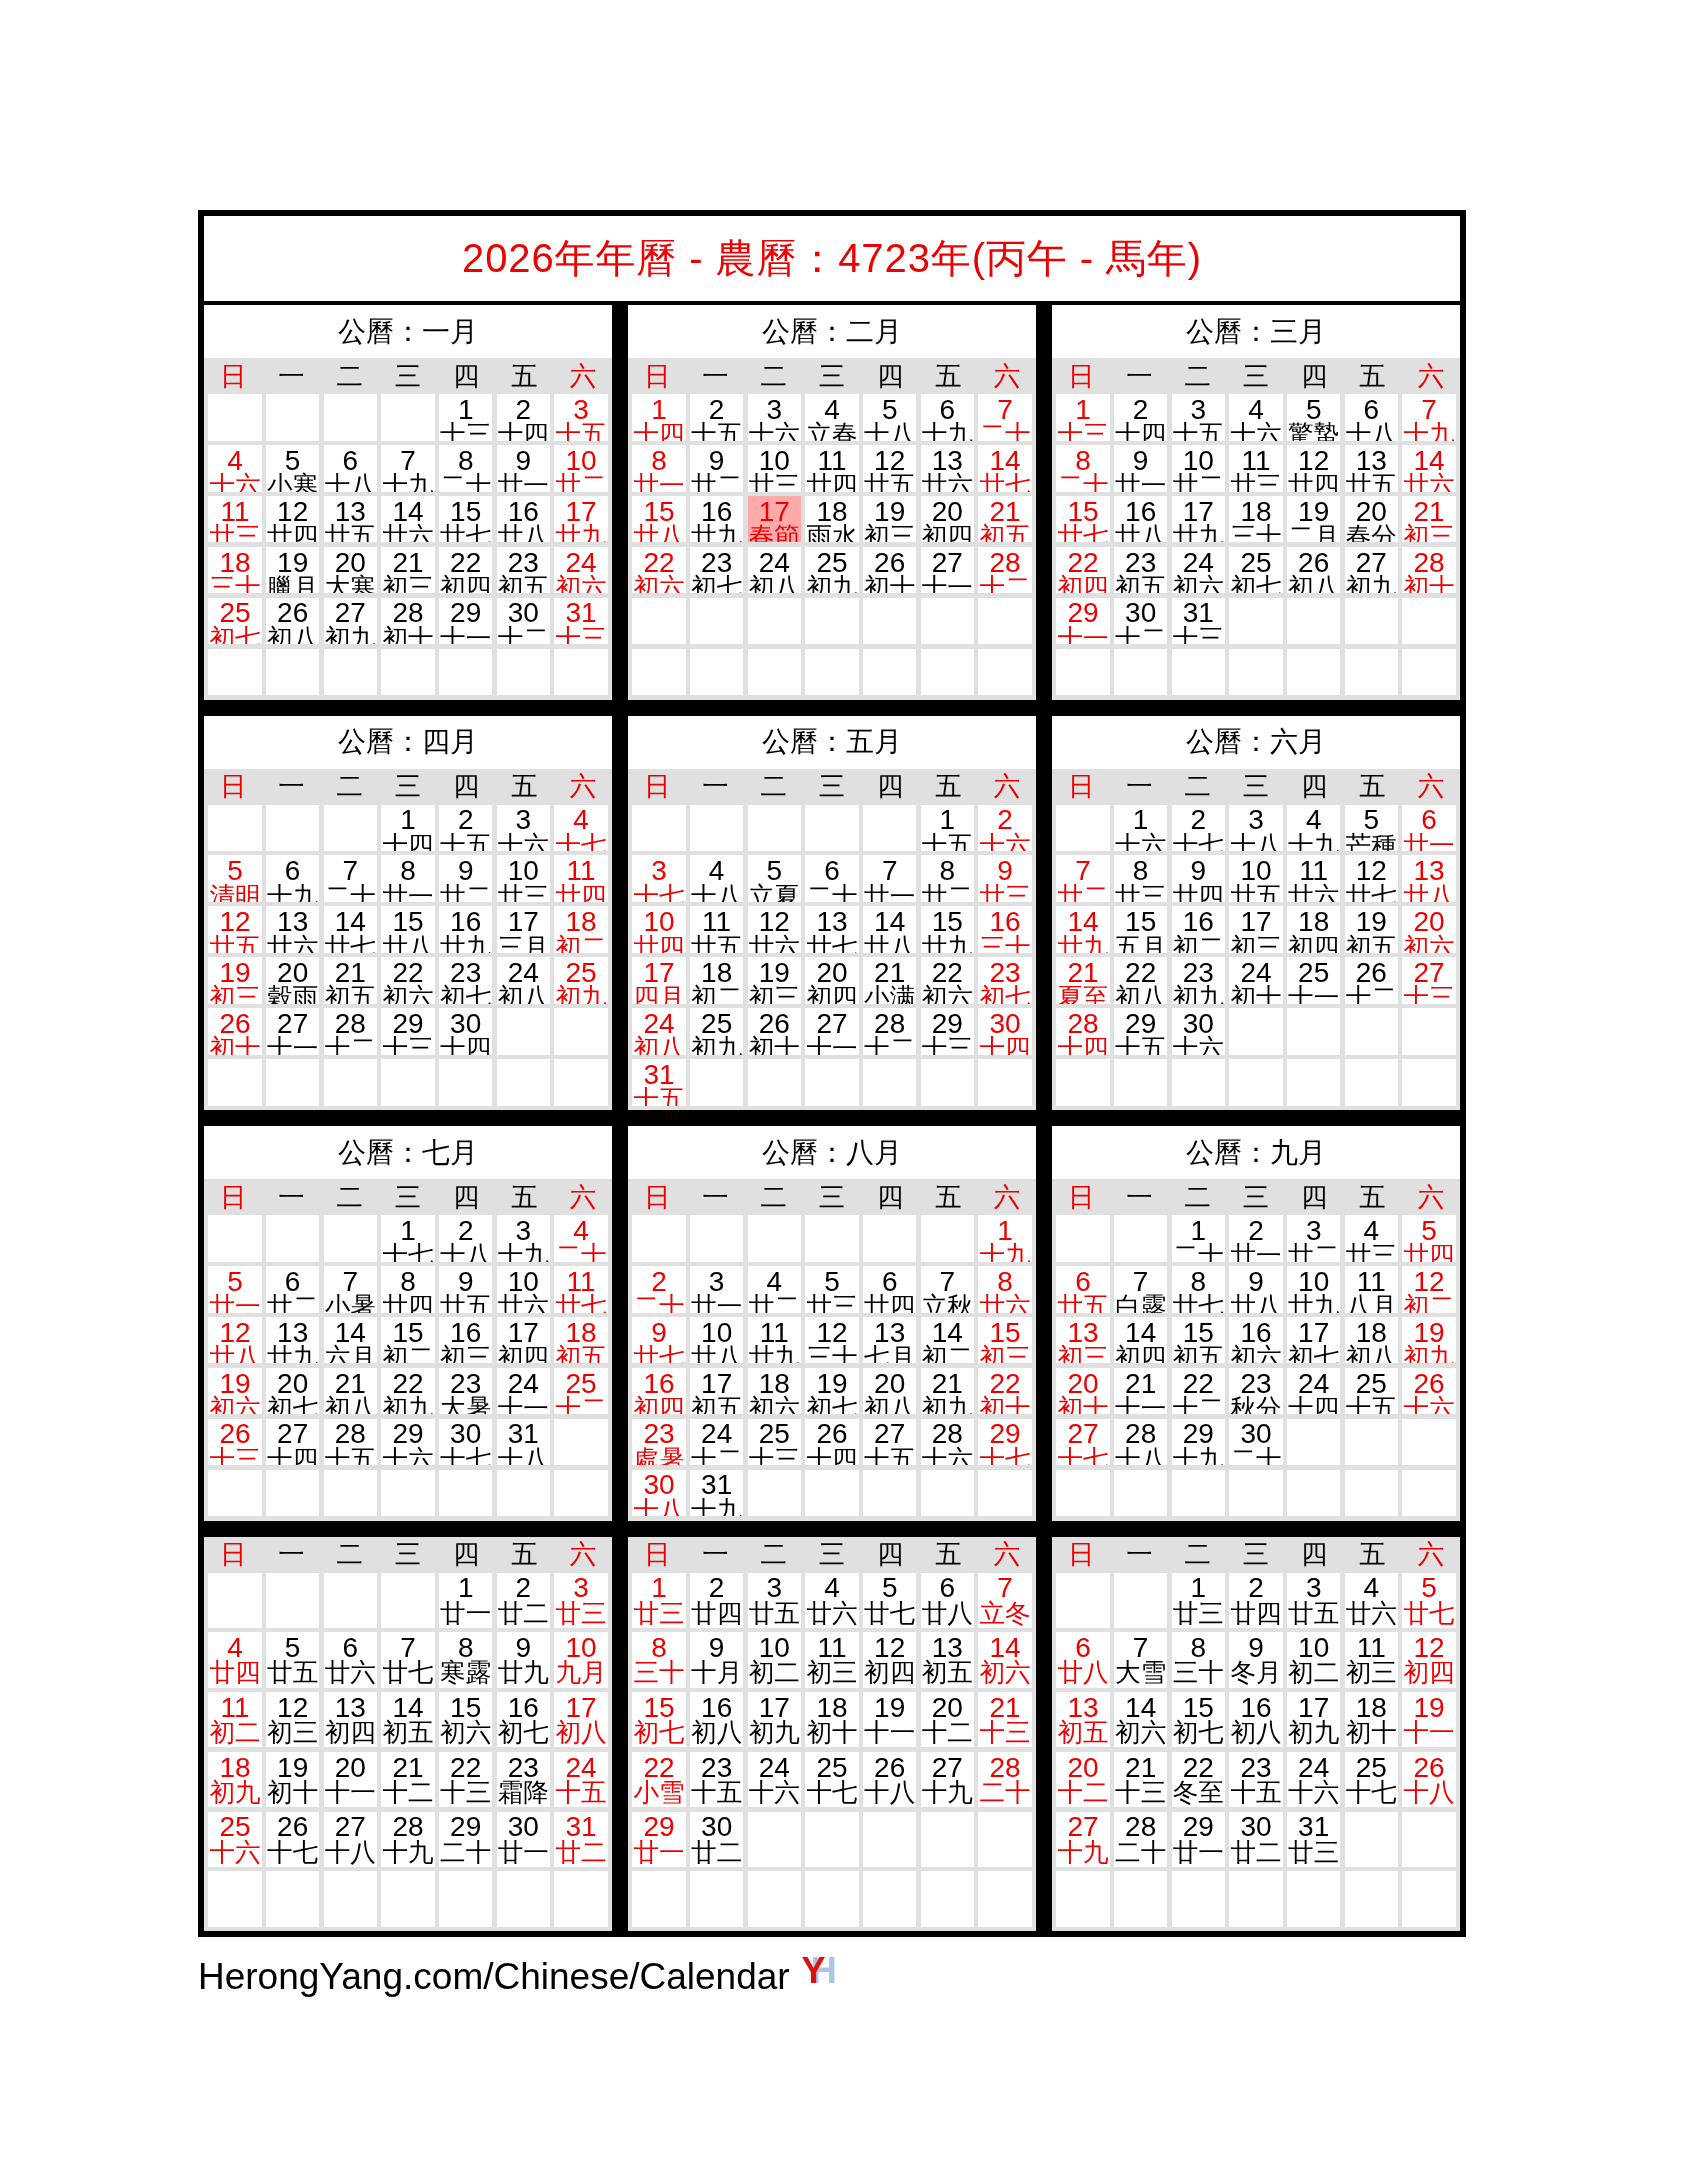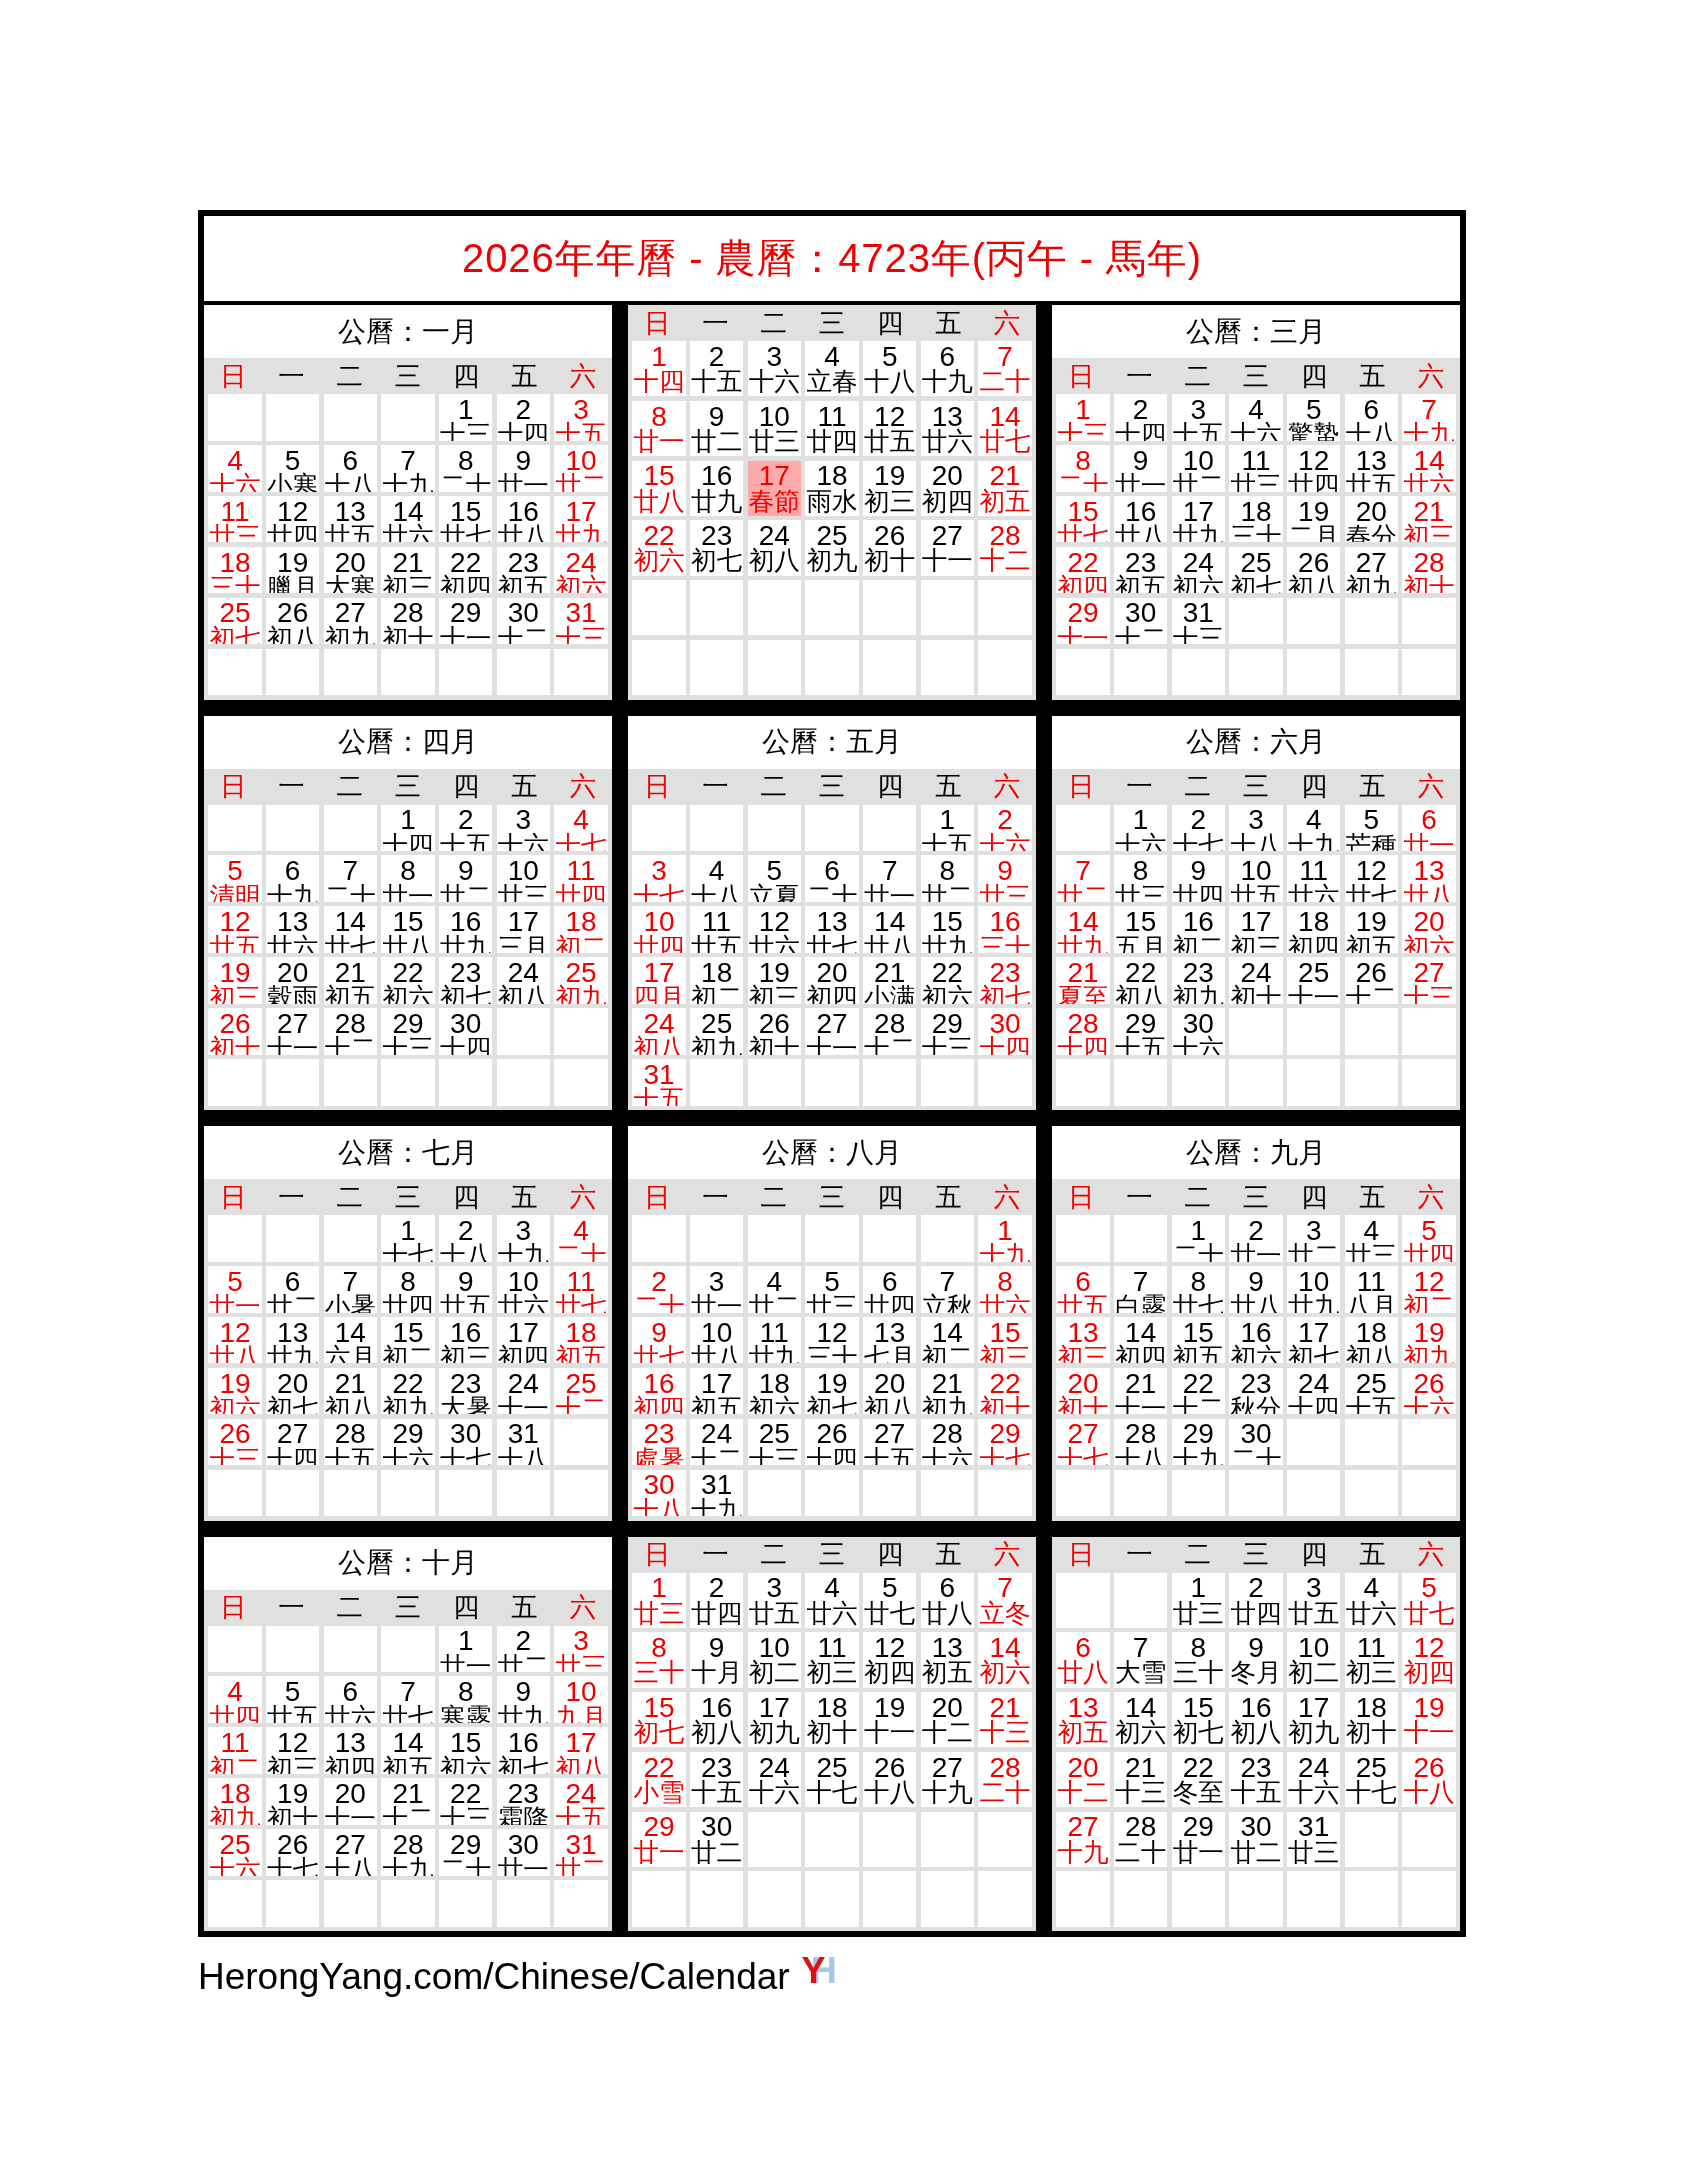--- a/index.html
+++ b/index.html
@@ -188,20 +188,21 @@
             <div class="cell"></div>
             <div class="cell"></div>
             <div class="cell"></div>
             <div class="cell"></div>
             <div class="cell"></div>
             <div class="cell"></div>
           </div>
   </div>
 
   <div class="month">
+    <div class="m-title">公曆：二月</div>
     <div class="m-weekdays">
             <span class="wknd">日</span>
             <span>一</span>
             <span>二</span>
             <span>三</span>
             <span>四</span>
             <span>五</span>
             <span class="wknd">六</span>
           </div>
     <div class="m-body">
@@ -1369,21 +1370,20 @@
             <div class="cell"></div>
             <div class="cell"></div>
             <div class="cell"></div>
             <div class="cell"></div>
             <div class="cell"></div>
             <div class="cell"></div>
           </div>
   </div>
 
   <div class="month">
-    <div class="m-title">公曆：十月</div>
     <div class="m-weekdays">
             <span class="wknd">日</span>
             <span>一</span>
             <span>二</span>
             <span>三</span>
             <span>四</span>
             <span>五</span>
             <span class="wknd">六</span>
           </div>
     <div class="m-body">

